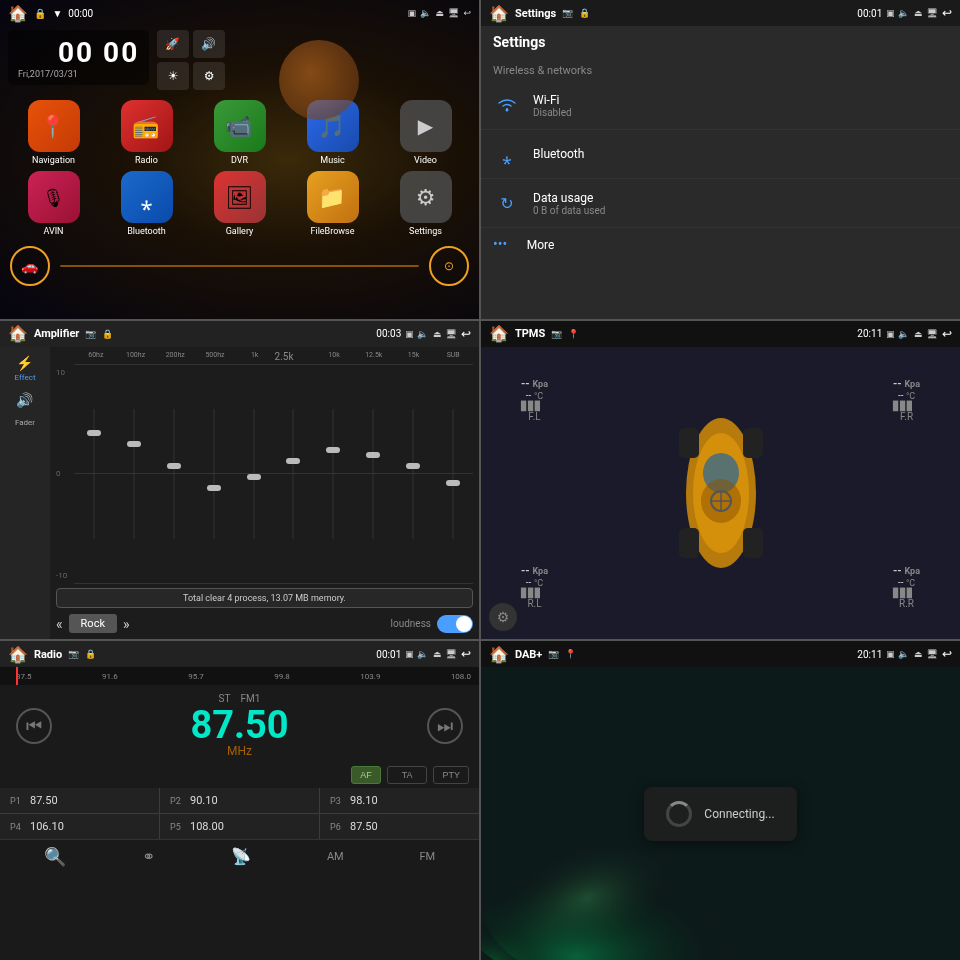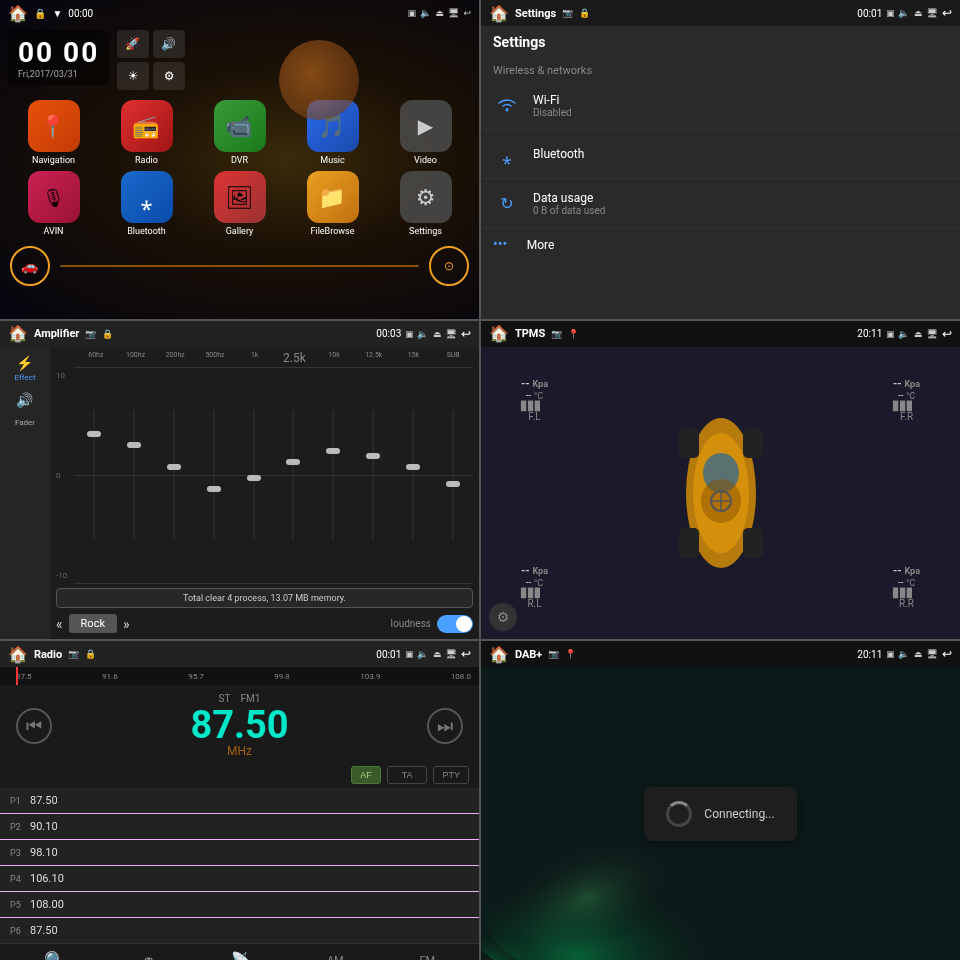--- a/index.html
+++ b/index.html
@@ -4,21 +4,21 @@
   <style>
     * { margin: 0; padding: 0; box-sizing: border-box; }
     body { width: 960px; height: 960px; background: #111; font-family: 'Roboto', Arial, sans-serif; overflow: hidden; }
 
     .grid { display: grid; grid-template-columns: 1fr 1fr; grid-template-rows: 1fr 1fr 1fr; width: 960px; height: 960px; gap: 2px; background: #555; }
     .panel { background: #1a1a1a; overflow: hidden; position: relative; }
 
     
     .panel-home { background: radial-gradient(ellipse at 60% 50%, #3a2a0a 0%, #1a1005 40%, #050510 100%); }
     .time-widget { background: rgba(0,0,0,0.5); border-radius: 6px; padding: 6px 10px; color: #fff; }
-    .time-widget .big-time { font-size: 28px; font-weight: bold; letter-spacing: 2px; }
+    .time-widget .big-time { font-size: 28px; font-weight: bold; letter-spacing: 2px; margin-left: 40px; }
     .time-widget .date { font-size: 9px; color: #aaa; }
     .ctrl-btn { width: 32px; height: 28px; background: rgba(255,255,255,0.1); border-radius: 4px; display: flex; align-items: center; justify-content: center; color: #fff; font-size: 12px; }
     .app-grid { display: grid; grid-template-columns: repeat(5, 1fr); gap: 6px; padding: 6px 10px; }
     .app-item { display: flex; flex-direction: column; align-items: center; gap: 3px; }
     .app-icon { width: 52px; height: 52px; border-radius: 12px; display: flex; align-items: center; justify-content: center; font-size: 22px; }
     .app-label { color: #fff; font-size: 9px; text-align: center; }
     .nav-icon { background: linear-gradient(135deg, #e8520a, #c43a05); }
     .radio-icon { background: linear-gradient(135deg, #e03030, #a01515); }
     .dvr-icon { background: linear-gradient(135deg, #3a9a3a, #1a7a1a); }
     .music-icon { background: linear-gradient(135deg, #2a6aee, #1a4aaa); }
@@ -252,21 +252,21 @@
       </div>
 
       <div style="flex:1; display:flex; flex-direction:column; padding:4px 6px;">
 
         <div style="display:flex; padding-left:20px; margin-bottom:2px;">
           <div style="flex:1; text-align:center; color:#888; font-size:7px;">60hz</div>
           <div style="flex:1; text-align:center; color:#888; font-size:7px;">100hz</div>
           <div style="flex:1; text-align:center; color:#888; font-size:7px;">200hz</div>
           <div style="flex:1; text-align:center; color:#888; font-size:7px;">500hz</div>
           <div style="flex:1; text-align:center; color:#888; font-size:7px;">1k</div>
-          <div style="flex:1; text-align:center; color:#888; font-size:12px;">2.5k</div>
+          <div style="flex:1; color:#888; font-size:10px;">2.5k</div>
           <div style="flex:1; text-align:center; color:#888; font-size:7px;">10k</div>
           <div style="flex:1; text-align:center; color:#888; font-size:7px;">12.5k</div>
           <div style="flex:1; text-align:center; color:#888; font-size:7px;">15k</div>
           <div style="flex:1; text-align:center; color:#888; font-size:7px;">SUB</div>
         </div>
 
         <div style="position:relative; flex:1; display:flex;">
 
           <div style="width:18px; display:flex; flex-direction:column; justify-content:space-between; padding:4px 0;">
             <span style="color:#666;font-size:8px;">10</span>
@@ -463,21 +463,21 @@
       </div>
       <div style="width:36px;height:36px;border:2px solid #555;border-radius:50%;display:flex;align-items:center;justify-content:center;color:#777;font-size:18px;">⏭</div>
     </div>
 
     <div style="display:flex; gap:6px; justify-content:flex-end; padding:0 10px 4px;">
       <button style="padding:3px 8px;border-radius:3px;font-size:9px;border:1px solid #4a7a3a;color:#aad080;background:#3a5a2a;cursor:pointer;">AF</button>
       <button style="padding:3px 14px;border-radius:3px;font-size:9px;border:1px solid #444;color:#888;background:transparent;cursor:pointer;">TA</button>
       <button style="padding:3px 8px;border-radius:3px;font-size:9px;border:1px solid #444;color:#888;background:transparent;cursor:pointer;">PTY</button>
     </div>
 
-    <div style="display:grid;grid-template-columns:repeat(1,1fr);gap:1px;background:#f0abfc;">
+    <div style="display:grid;grid-template-columns:repeat(3,1fr);gap:1px;background:#14532d;">
       <div style="background:#222;display:flex;align-items:center;padding:6px 10px;gap:6px;">
         <span style="color:#888;font-size:9px;min-width:14px;">P1</span>
         <span style="color:#ddd;font-size:11px;">87.50</span>
       </div>
       <div style="background:#222;display:flex;align-items:center;padding:6px 10px;gap:6px;">
         <span style="color:#888;font-size:9px;min-width:14px;">P2</span>
         <span style="color:#ddd;font-size:11px;">90.10</span>
       </div>
       <div style="background:#222;display:flex;align-items:center;padding:6px 10px;gap:6px;">
         <span style="color:#888;font-size:9px;min-width:14px;">P3</span>

